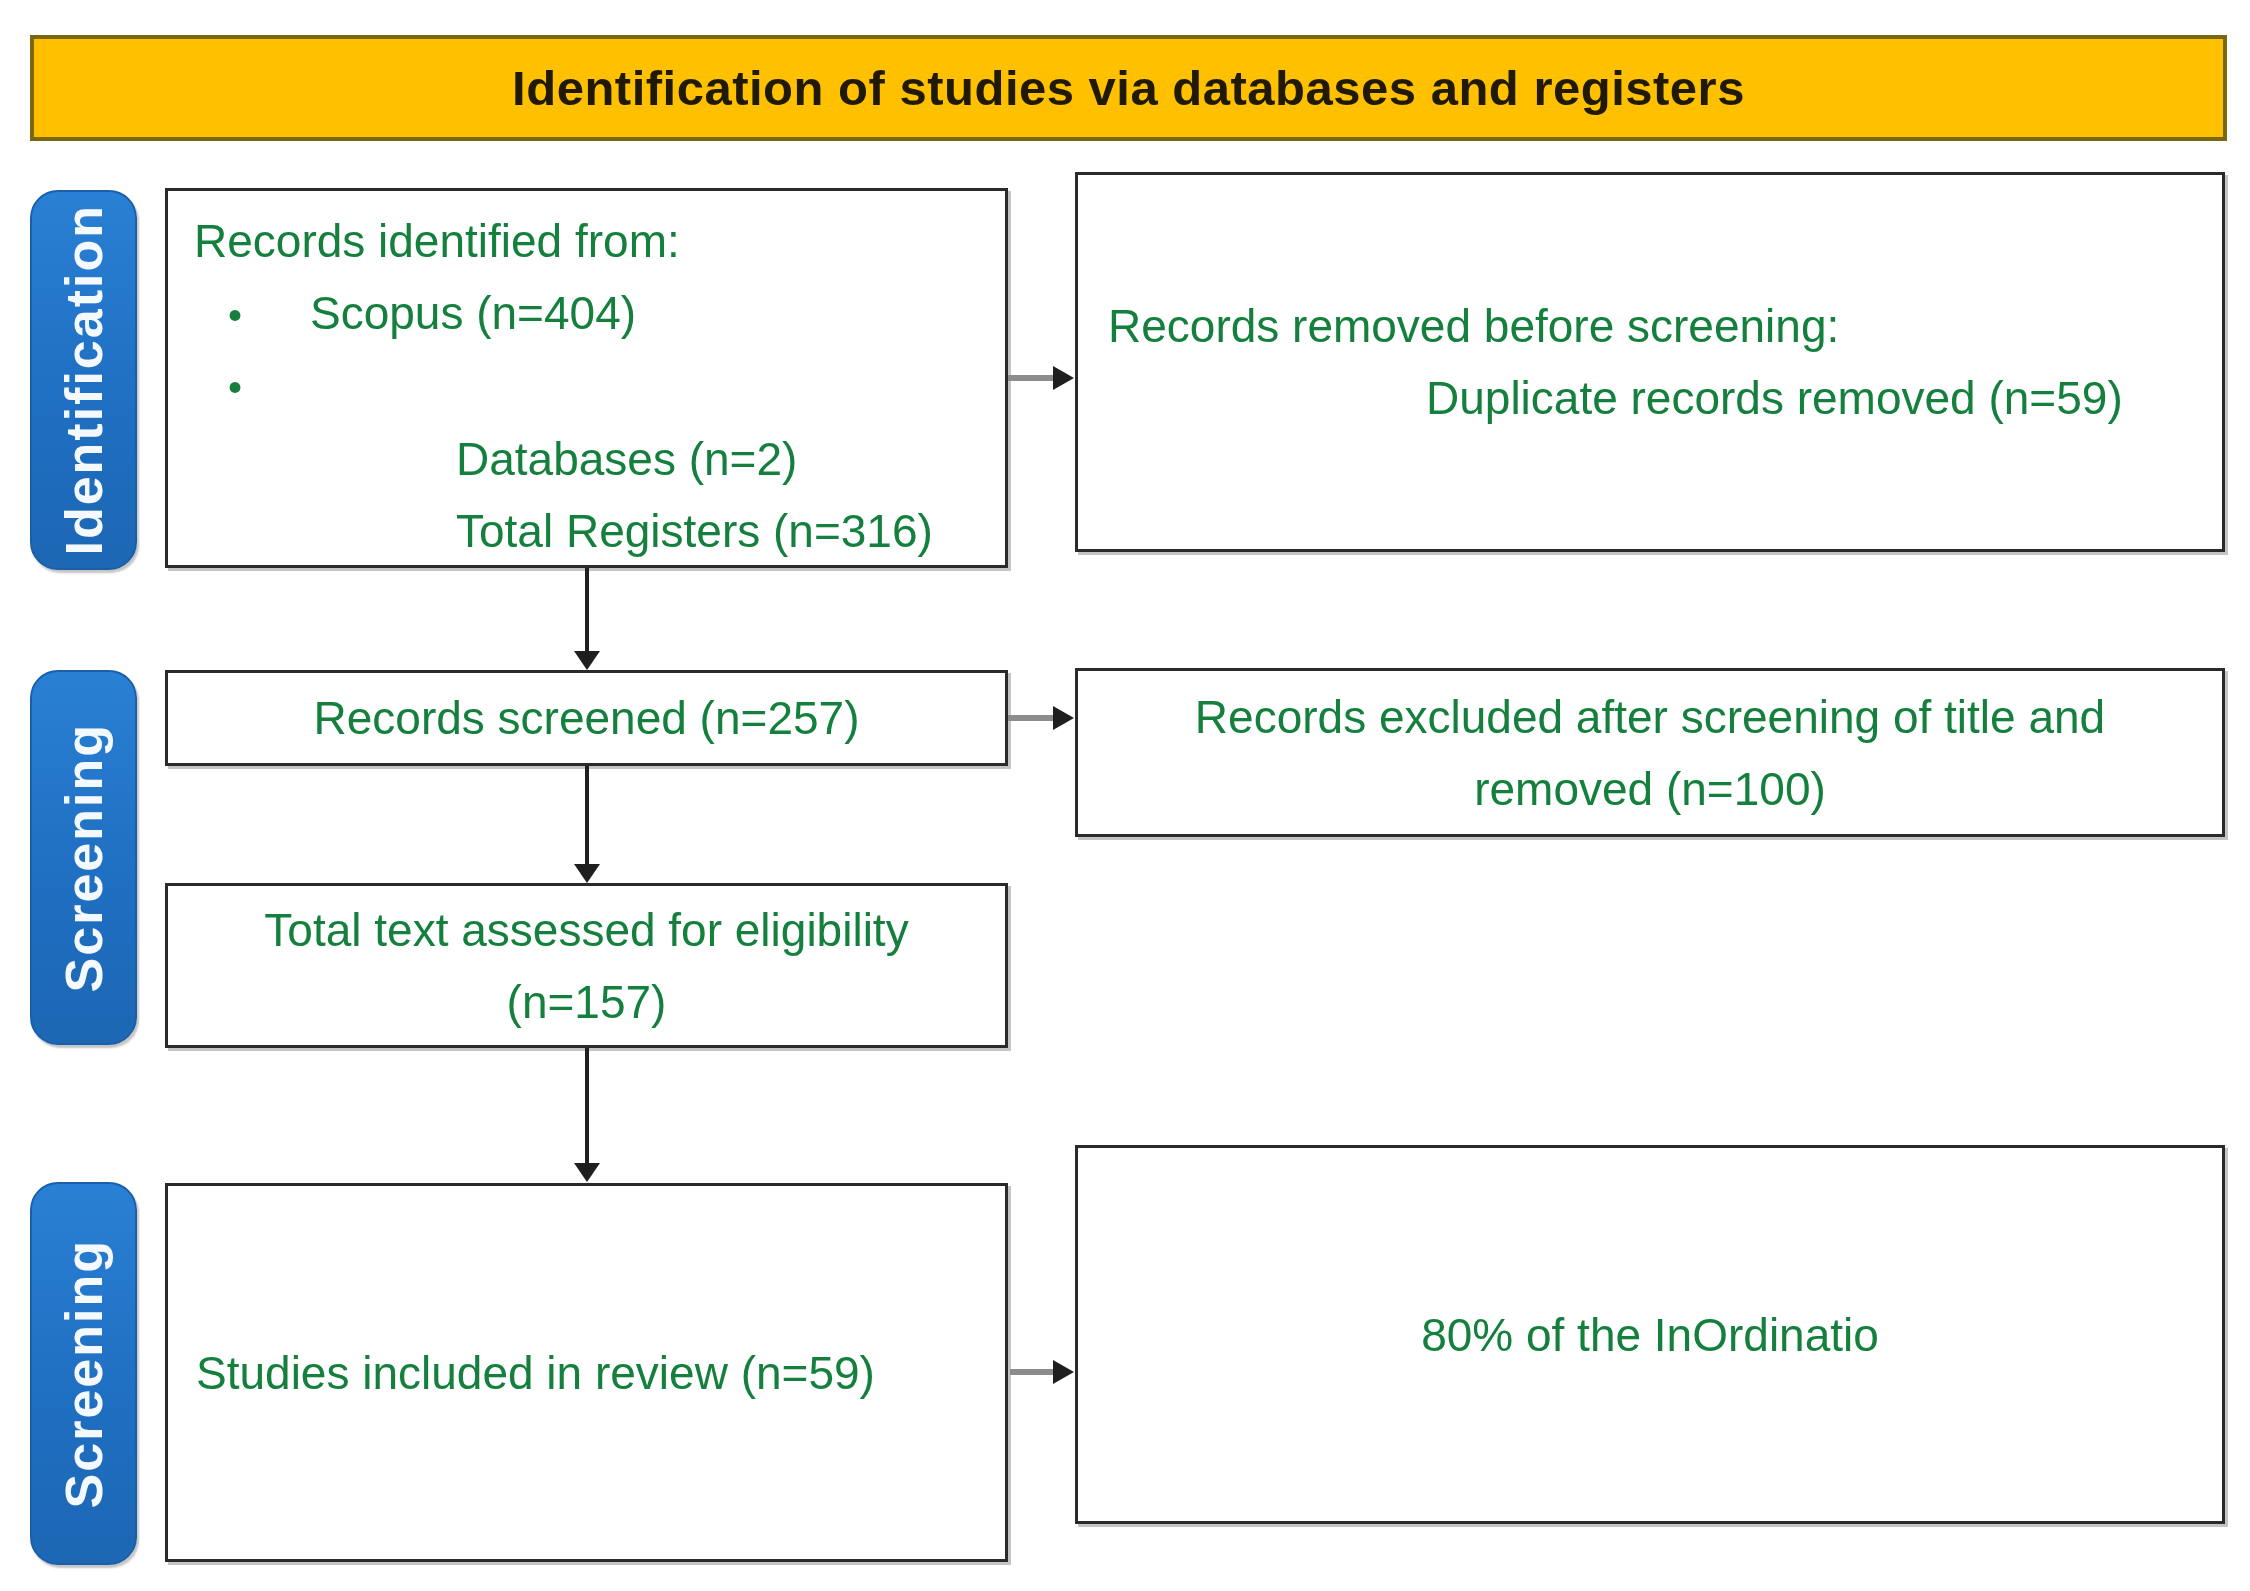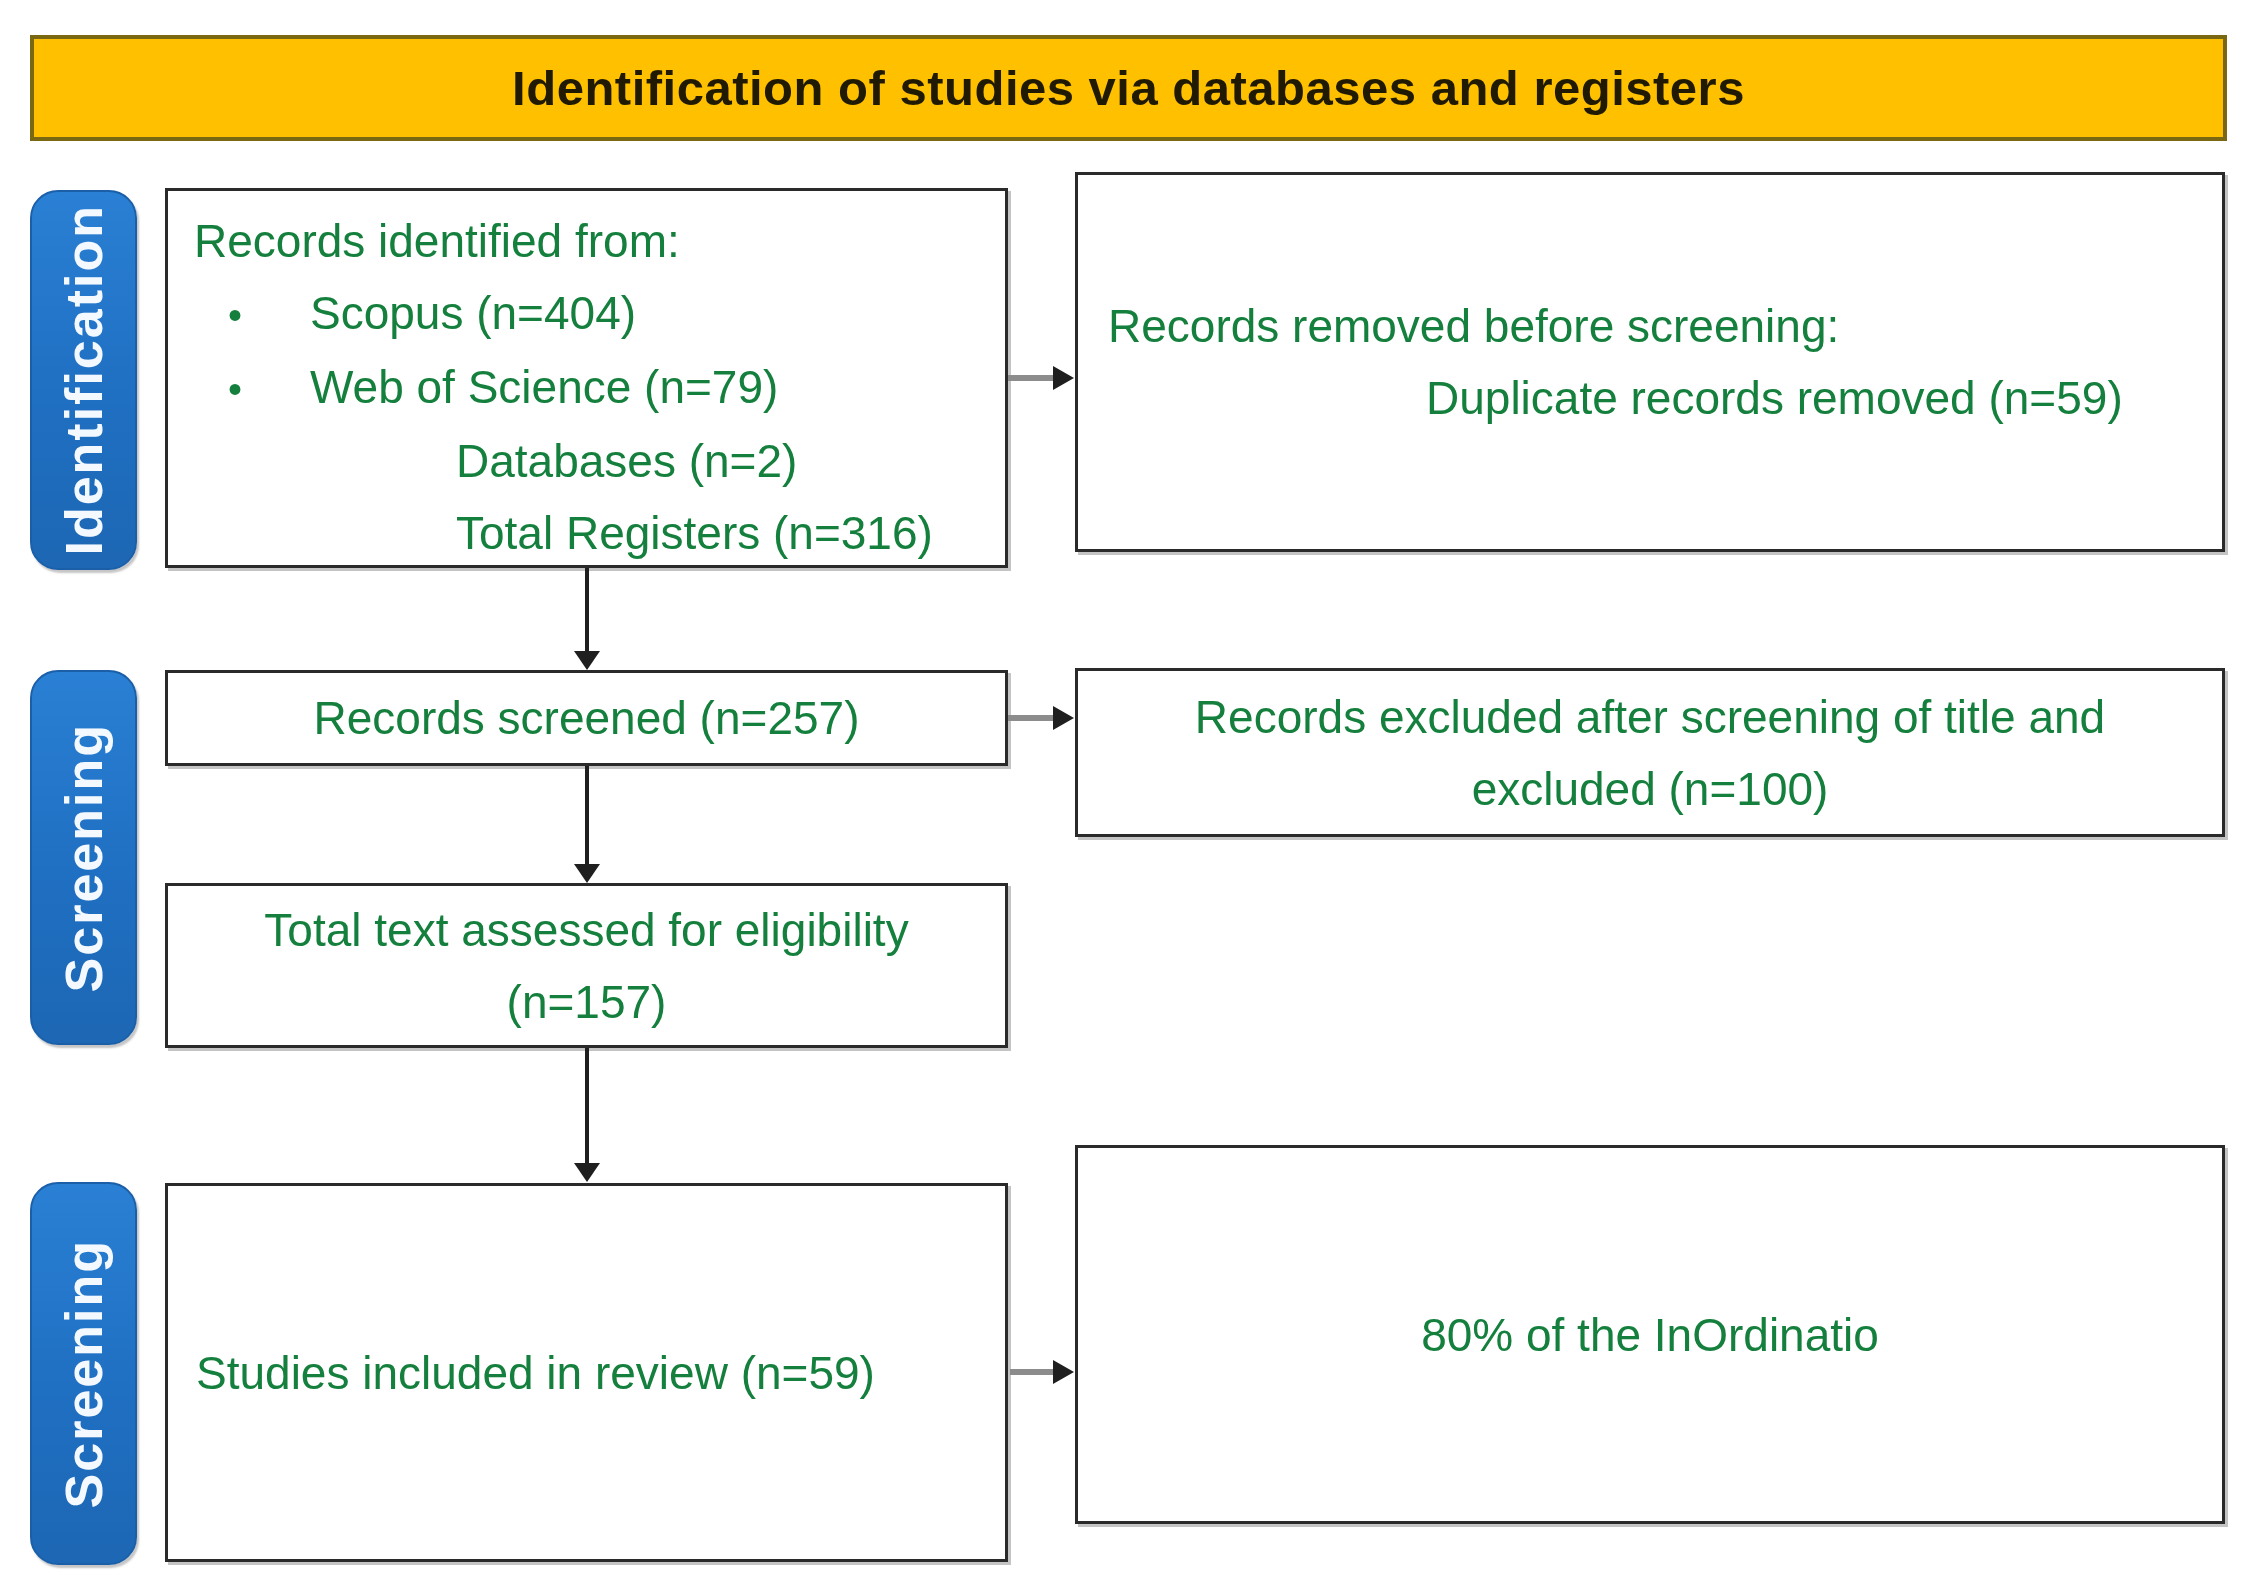--- a/index.html
+++ b/index.html
@@ -79,38 +79,37 @@
   </div>
 
   <div class="box col-left" id="box-records-identified">
     <div class="line-left">Records identified from:</div>
     <div class="bullet-line">
       <span class="bullet-dot">•</span>
       <span>Scopus (n=404)</span>
     </div>
     <div class="bullet-line">
       <span class="bullet-dot">•</span>
-      <span>Web of Science (n=79)</span>
     </div>
     <div class="line-indent">Databases (n=2)</div>
     <div class="line-indent">Total Registers (n=316)</div>
   </div>
 
   <div class="box col-right" id="box-records-removed">
     <div class="line-left">Records removed before screening:</div>
     <div class="line-indent-big">Duplicate records removed (n=59)</div>
   </div>
 
   <div class="box col-left" id="box-records-screened">
     <div>Records screened (n=257)</div>
   </div>
 
   <div class="box col-right" id="box-records-excluded">
     <div>Records excluded after screening of title and</div>
-    <div>excluded (n=100)</div>
+    <div>removed (n=100)</div>
   </div>
 
   <div class="box col-left" id="box-full-text">
     <div>Total text assessed for eligibility</div>
     <div>(n=157)</div>
   </div>
 
   <div class="box col-left" id="box-studies-included">
     <div>Studies included in review (n=59)</div>
   </div>

